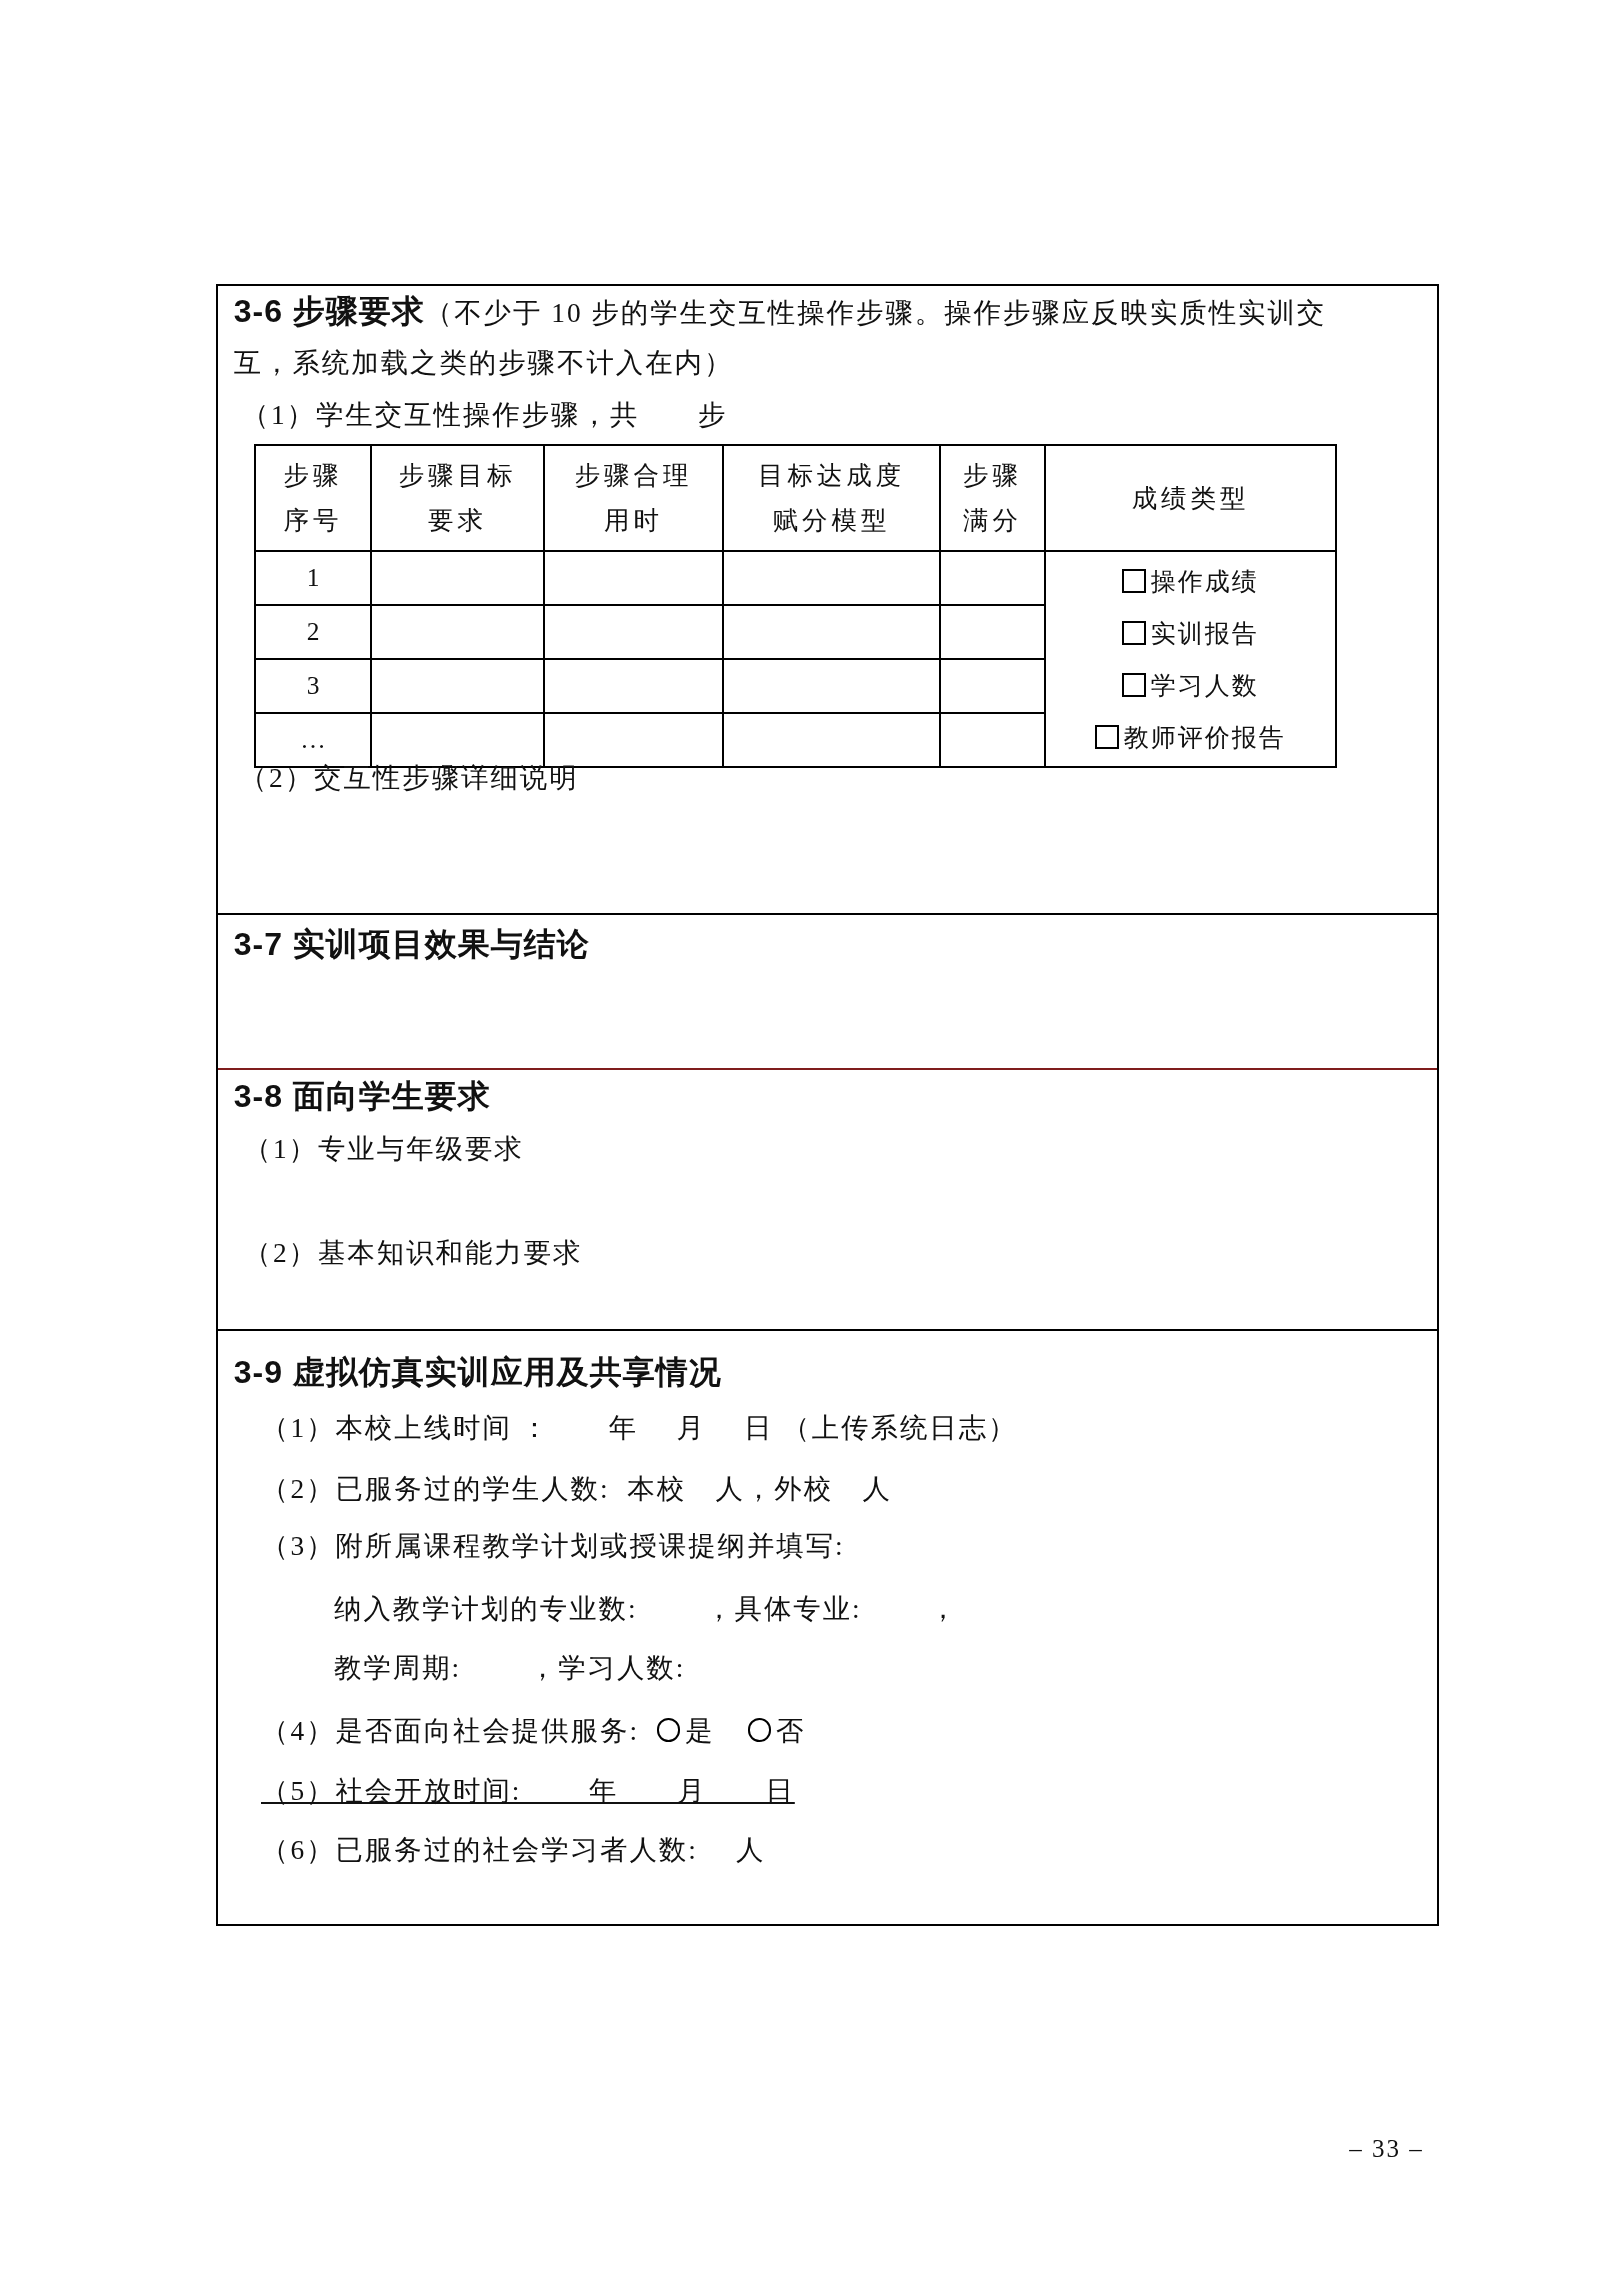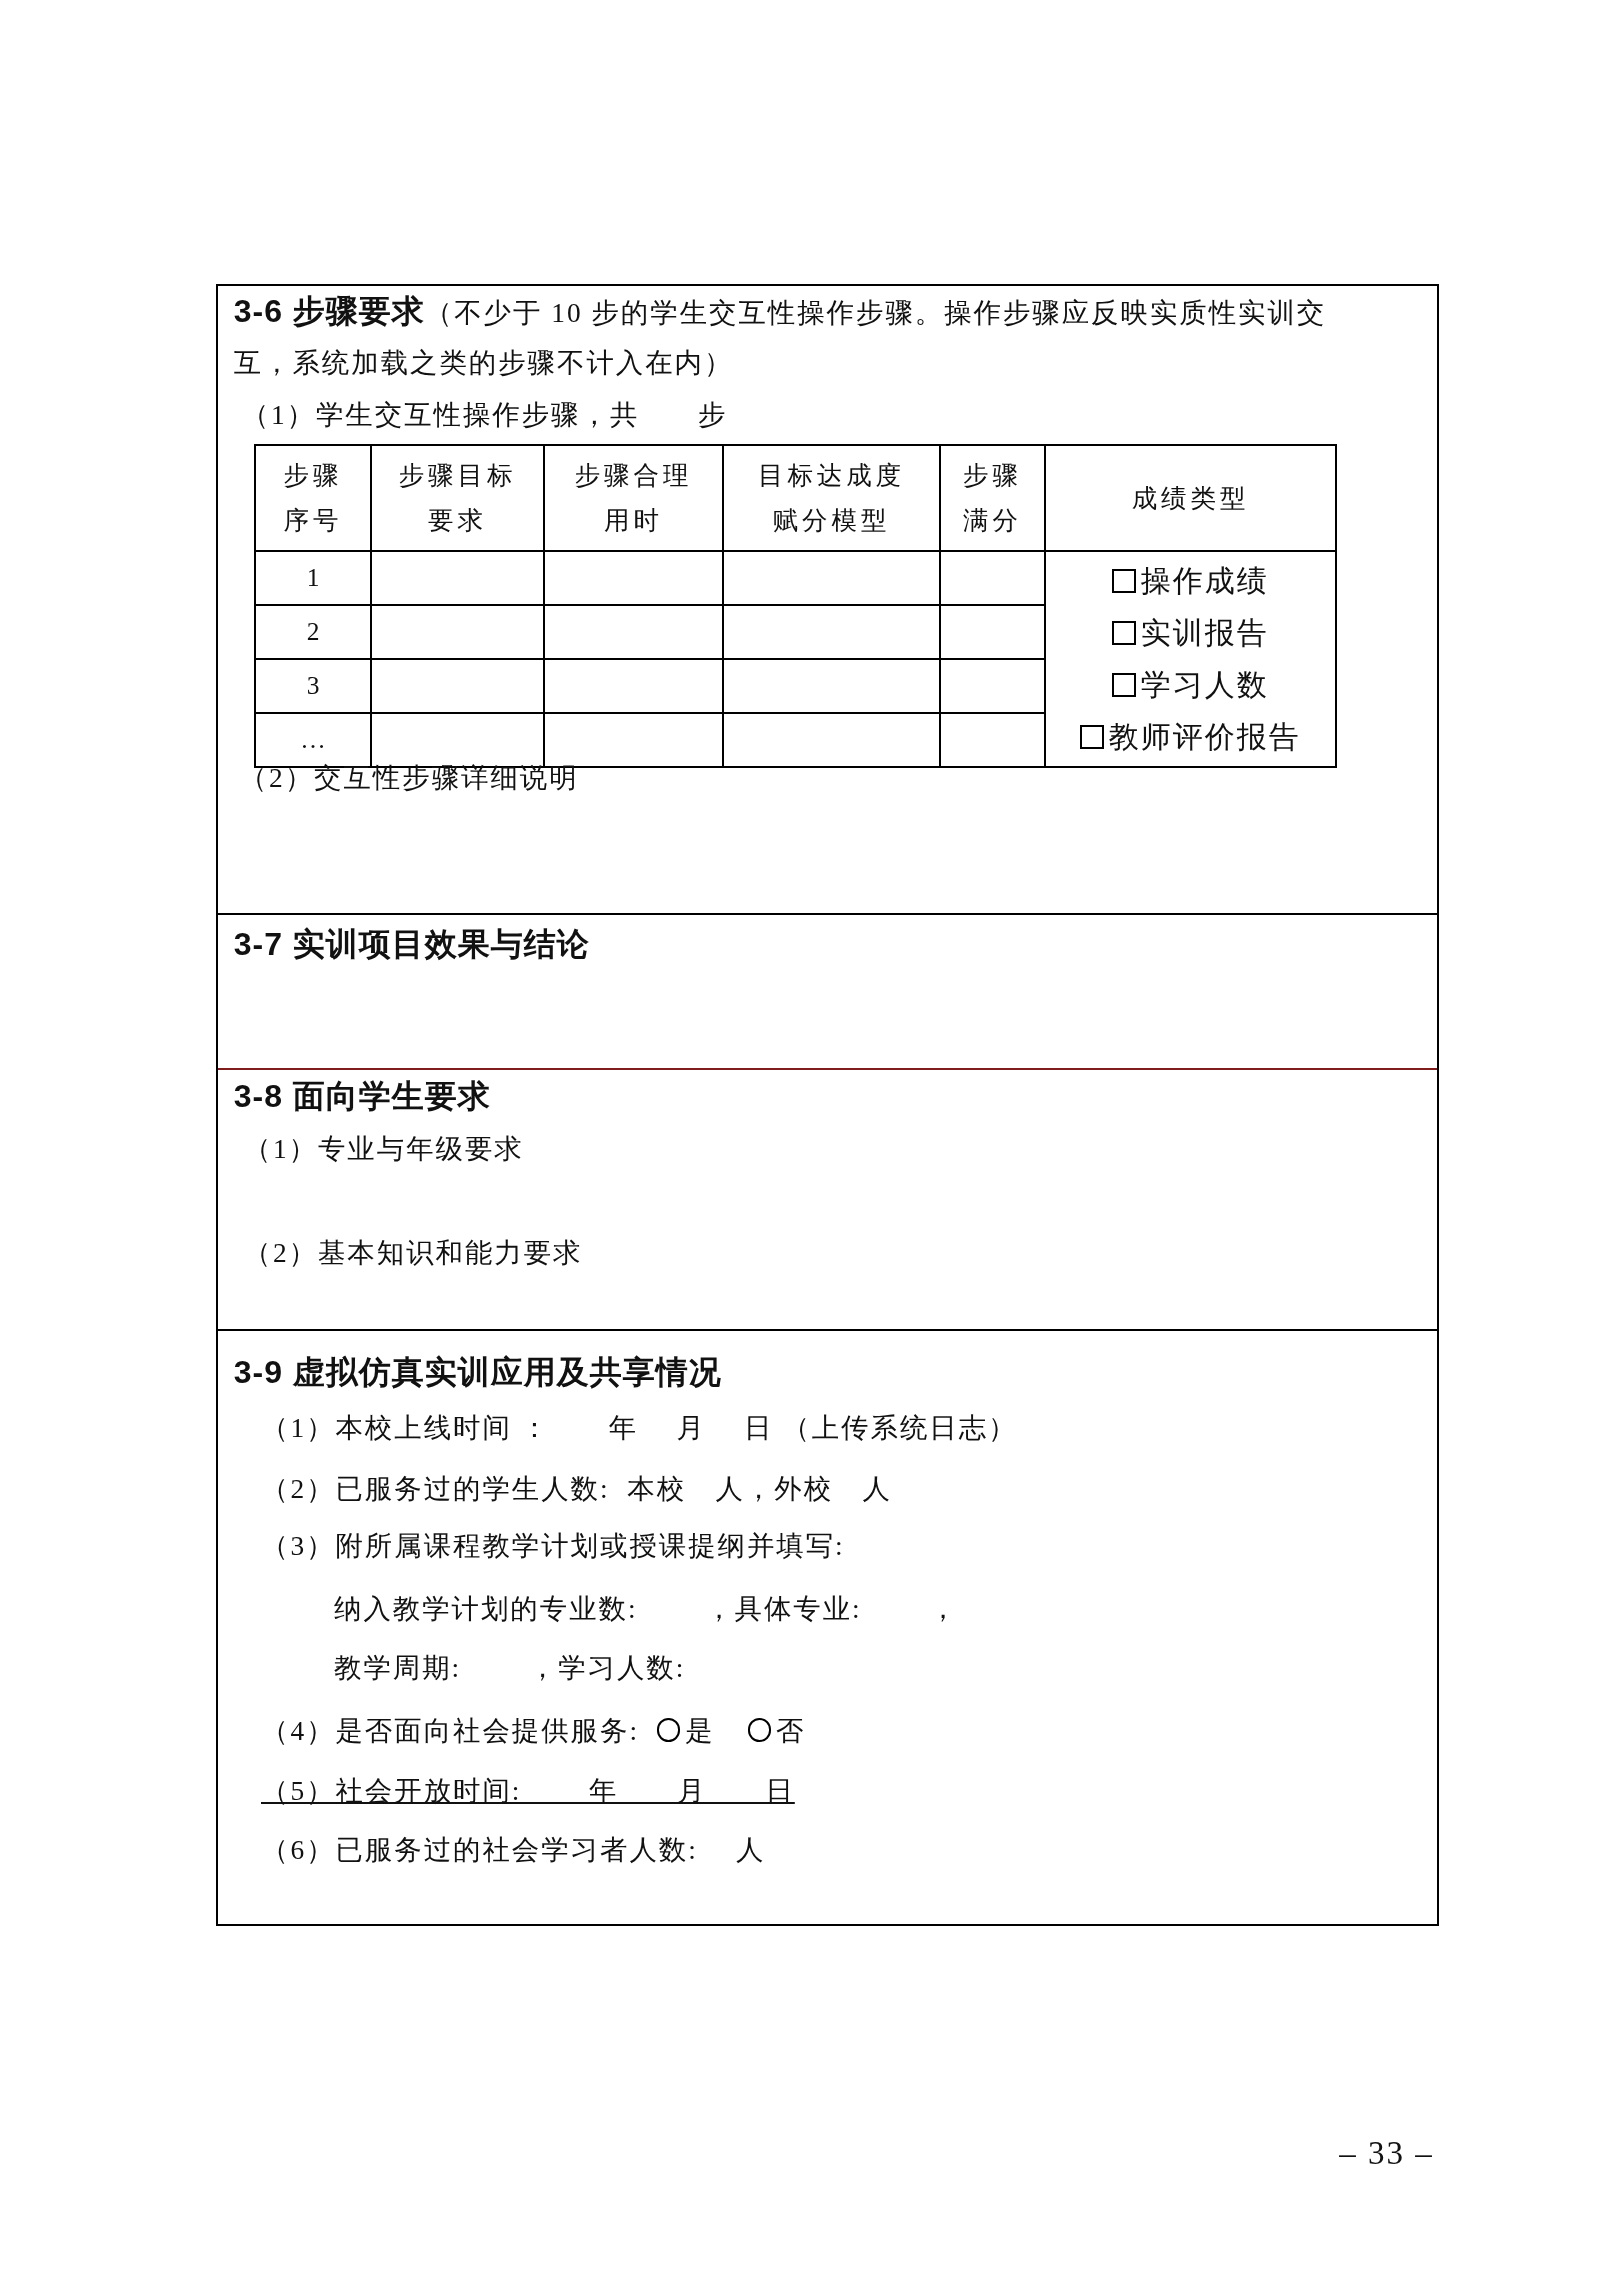--- a/index.html
+++ b/index.html
@@ -31,34 +31,34 @@
     border-collapse:collapse;table-layout:fixed;width:1082px;
     font-size:25.5px;
   }
   .steps-table td{border:2px solid #000;padding:0;vertical-align:middle;}
   .steps-table .hdr{height:104px;text-align:center;letter-spacing:3.9px;}
   .steps-table .hdr div{line-height:45px;}
   .steps-table .rowlab{height:52px;text-align:center;letter-spacing:0;}
   .scorecell{vertical-align:middle;}
   .score-line{
     height:52px;display:flex;align-items:center;justify-content:center;
-    letter-spacing:2px;font-size:30px;
+    letter-spacing:2px;font-size:25px;
   }
   .cb{
     display:inline-block;width:19.6px;height:19.6px;border:2px solid #000;
     margin-right:4.9px;flex:0 0 auto;
   }
   .radio{
     display:inline-block;width:19.6px;height:19.6px;border:2px solid #000;
     border-radius:50%;vertical-align:-2px;margin-right:4.9px;
   }
   .gap30{display:inline-block;width:33px;}
   .pageno{
     position:absolute;left:1313px;top:2135px;width:147px;
-    font-size:33px;letter-spacing:2px;text-align:center;white-space:pre;
+    font-size:25px;letter-spacing:2px;text-align:center;white-space:pre;
   }
 </style>
 </head>
 <body>
 
 <div class="page">
 
   <div class="outer">
 
     <div class="sec sec36">

